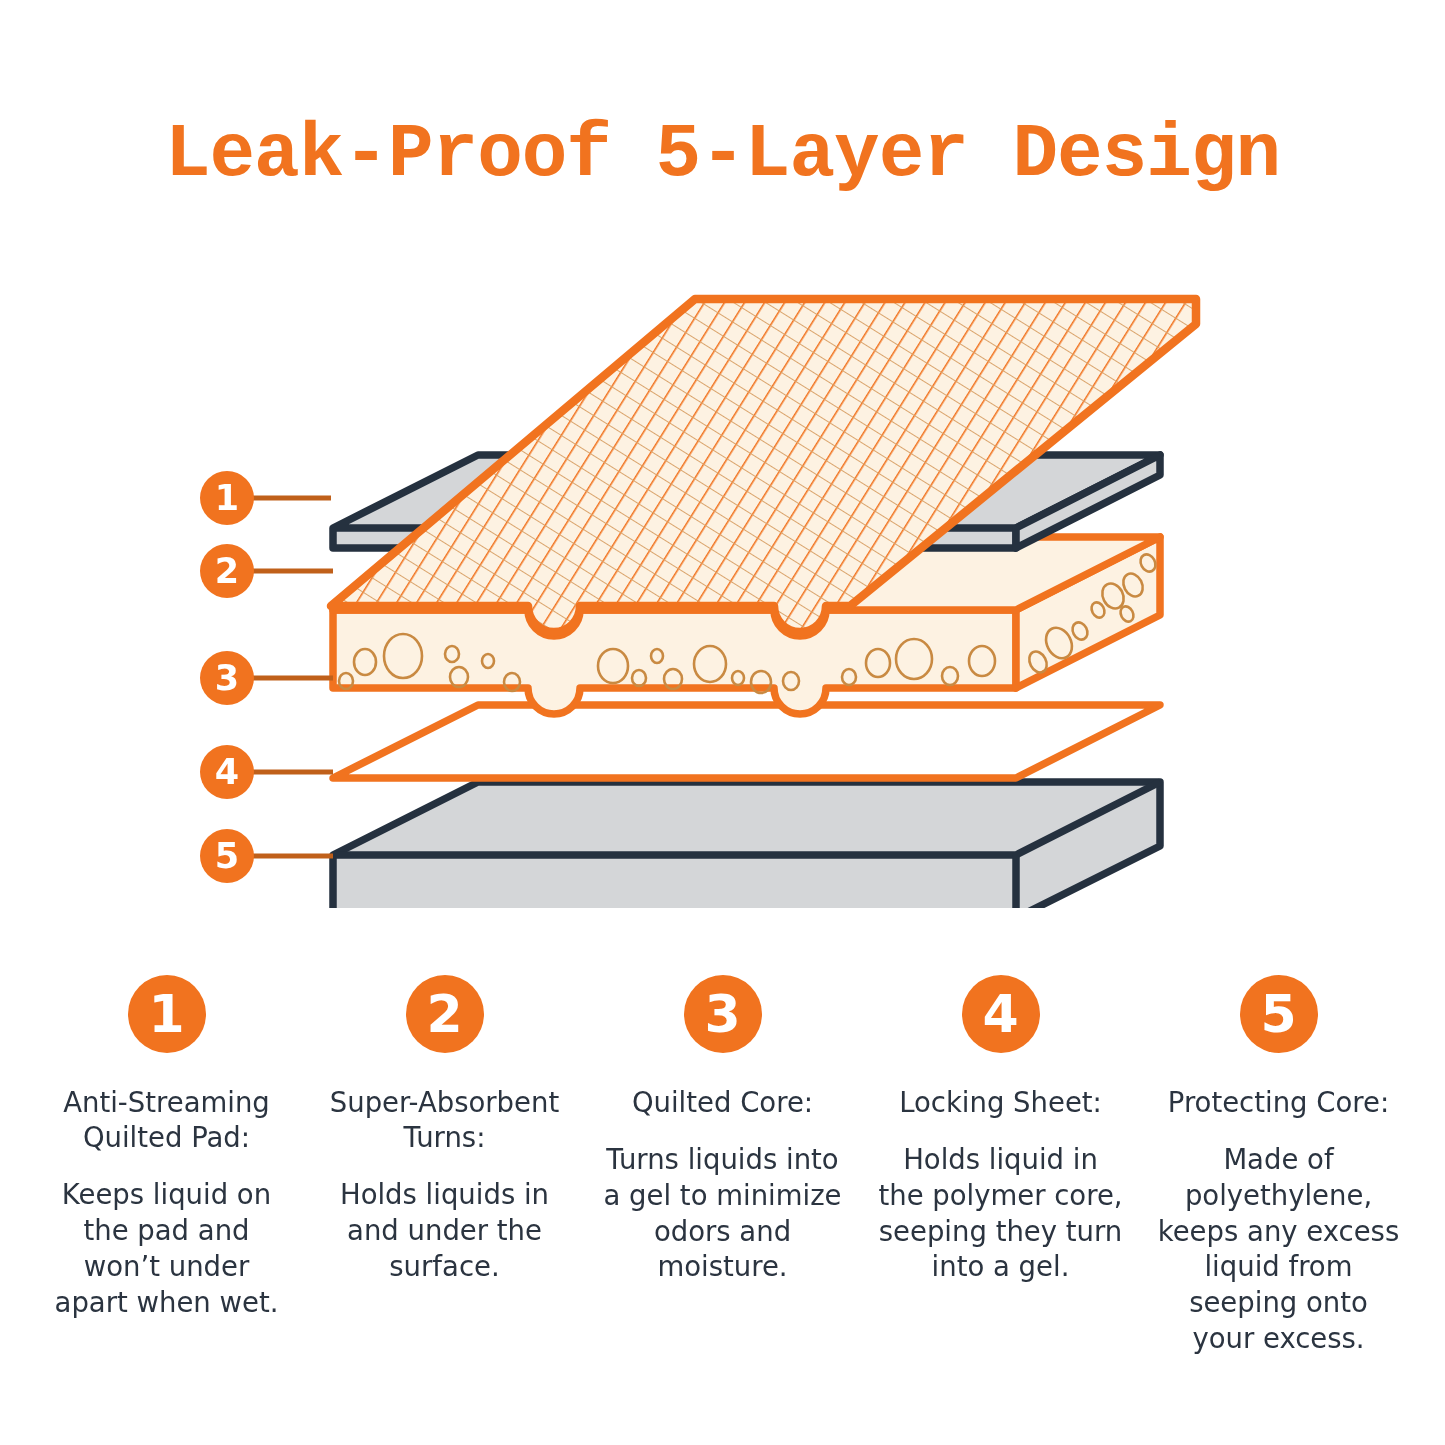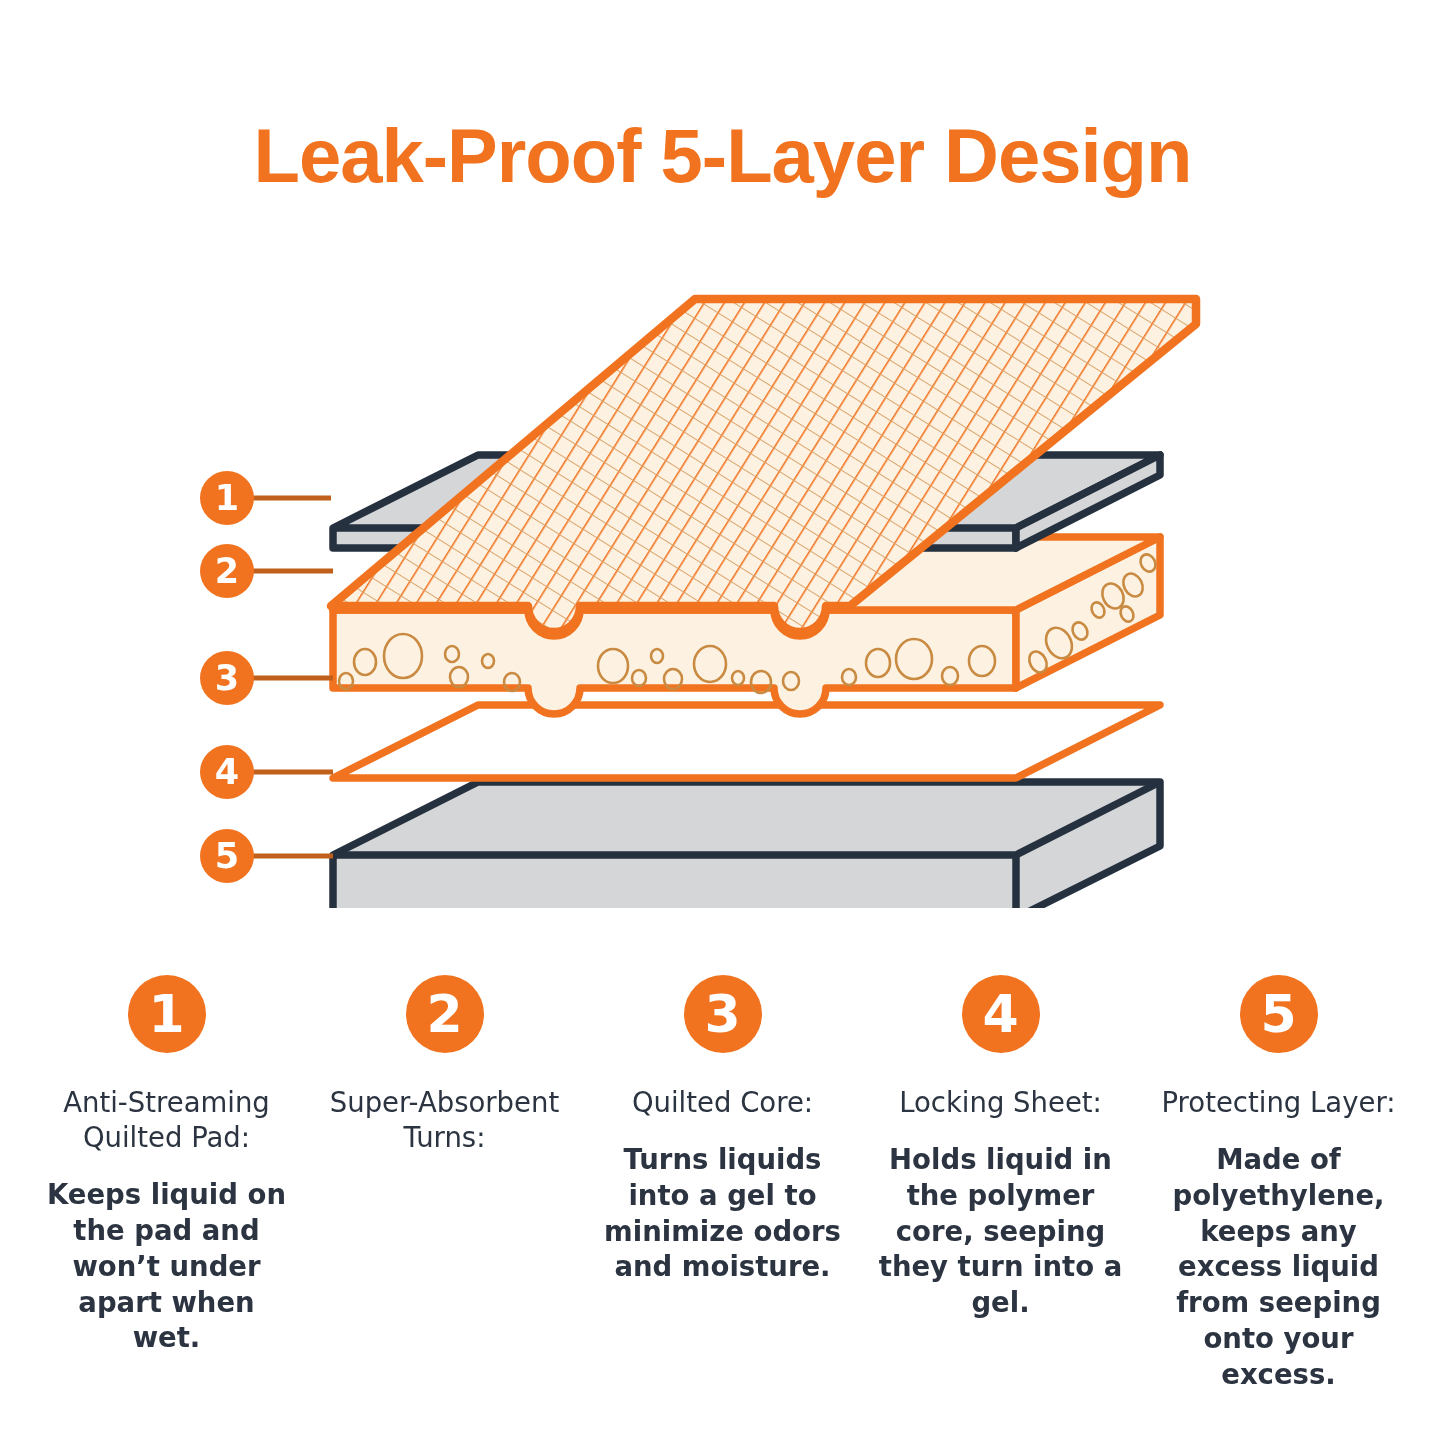--- a/index.html
+++ b/index.html
@@ -25,21 +25,21 @@
   #title {
     position: absolute;
     top: 112px;
     left: 0;
     width: 1445px;
     text-align: center;
     font-size: 76px;
     font-weight: bold;
     color: #F1731F;
     letter-spacing: -1px;
-    font-family: Liberation Sans, sans-serif;
+    font-family: Liberation Mono, monospace;
   }
 
   
   #diagram {
     position: absolute;
     top: 258px;
     left: 150px;
     width: 1130px;
     height: 650px;
   }
@@ -79,21 +79,21 @@
   .col-title {
     font-size: 27.5px;
     font-weight: normal;
     color: #2B3440;
     line-height: 1.28;
     margin-bottom: 22px;
     max-width: 250px;
   }
   .col-body {
     font-size: 27.5px;
-    font-weight: bold;
+    font-weight: normal;
     color: #2B3440;
     line-height: 1.30;
     max-width: 245px;
   }
 </style>
 </head>
 <body>
 
 <div id="page">
 
@@ -250,34 +250,35 @@
 
     <div class="col">
       <div class="badge">1</div>
       <div class="col-title">Anti-Streaming Quilted Pad:</div>
       <div class="col-body">Keeps liquid on the pad and won’t under apart when wet.</div>
     </div>
 
     <div class="col">
       <div class="badge">2</div>
       <div class="col-title">Super-Absorbent Turns:</div>
+      <div class="col-body">Holds liquids in and under the surface.</div>
     </div>
 
     <div class="col">
       <div class="badge">3</div>
       <div class="col-title">Quilted Core:</div>
       <div class="col-body">Turns liquids into a gel to minimize odors and moisture.</div>
     </div>
 
     <div class="col">
       <div class="badge">4</div>
       <div class="col-title">Locking Sheet:</div>
       <div class="col-body">Holds liquid in the polymer core, seeping they turn into a gel.</div>
     </div>
 
     <div class="col">
       <div class="badge">5</div>
-      <div class="col-title">Protecting Layer:</div>
+      <div class="col-title">Protecting Core:</div>
       <div class="col-body">Made of polyethylene, keeps any excess liquid from seeping onto your excess.</div>
     </div>
 
   </div>
 </div>
 
 </body></html>

